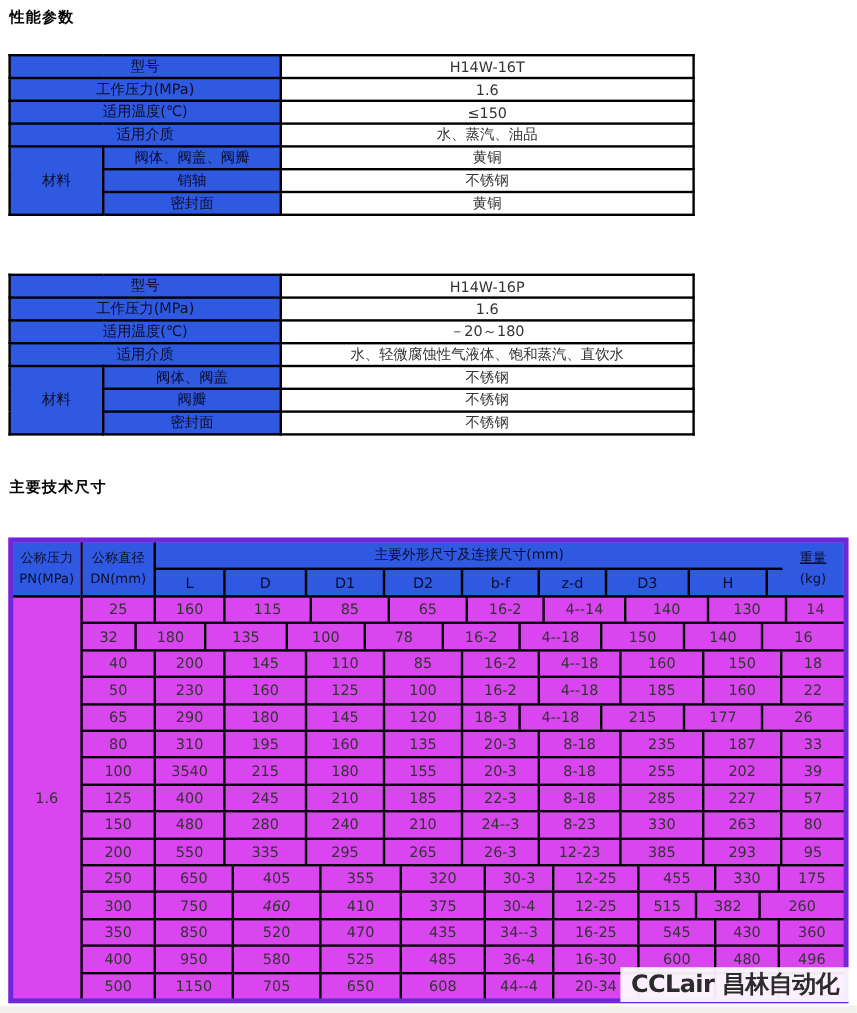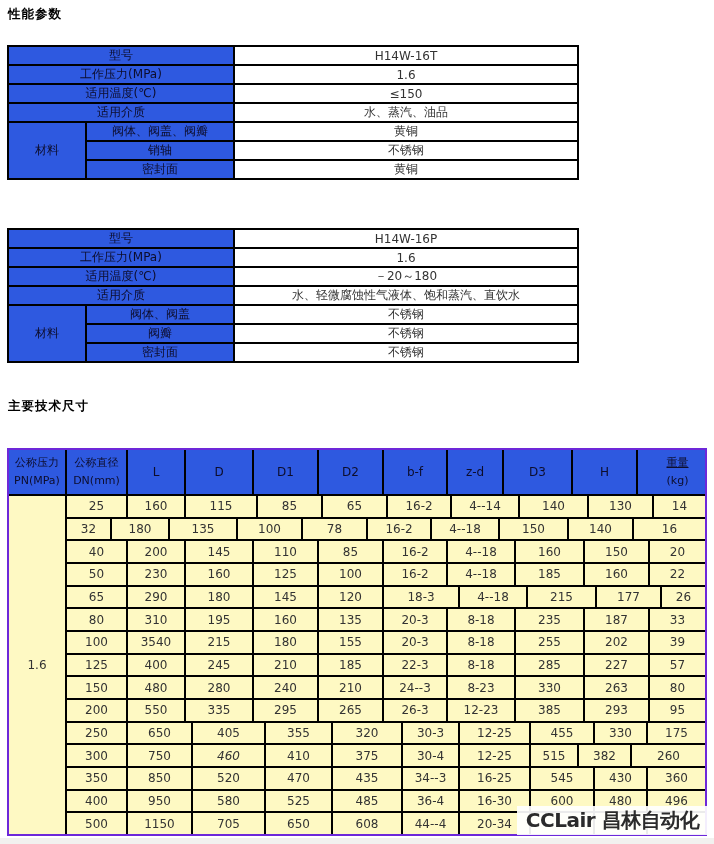--- a/index.html
+++ b/index.html
@@ -26,21 +26,21 @@
   table.perf td {
     border:2px solid #000; height:18.5px; padding:0;
     text-align:center; vertical-align:middle; font-size:12px;
   }
   td.hd { background:#2e59e0; color:#0d0d2b; }
   td.val { background:#fff; color:#333; }
 
   
   .bigtable {
     position:absolute; left:7px; top:448px; width:700px; height:388px;
-    border:2px solid #6d28d9; display:flex; background:#fef9c3;
+    border:4px solid #6d28d9; display:flex; background:#d946ef;
   }
   .pn-col { width:58px; border-right:2px solid #000; display:flex; flex-direction:column; }
   .pn-head {
     height:46px; background:#2e59e0; border-bottom:2px solid #000;
     display:flex; flex-direction:column; align-items:center; justify-content:center;
     font-size:11px; color:#0d0d2b; line-height:1.6;
   }
   .pn-body { flex:1; display:flex; align-items:center; justify-content:center; font-size:12px; color:#333; }
 
   .right-col { flex:1; display:flex; flex-direction:column; }
@@ -180,20 +180,21 @@
     </div>
     <div class="pn-body">1.6</div>
   </div>
   <div class="right-col">
     <div class="hdr">
       <div class="dn-cell">
         <span>公称直径</span>
         <span>DN(mm)</span>
       </div>
       <div class="dims">
+        <div class="dims-title">主要外形尺寸及连接尺寸(mm)</div>
         <div class="dims-cols" id="dims-cols">
             <div class="hcell" style="width: 58px;">L</div>
             <div class="hcell" style="width: 68px;">D</div>
             <div class="hcell" style="width: 65px;">D1</div>
             <div class="hcell" style="width: 65px;">D2</div>
             <div class="hcell" style="width: 64px;">b-f</div>
             <div class="hcell" style="width: 56px;">z-d</div>
             <div class="hcell" style="width: 69px;">D3</div>
             <div class="hcell" style="width: 65px;">H</div>
           </div>
@@ -231,41 +232,41 @@
         <div class="drow">
           <div class="dcell" style="width: 61px;">40</div>
           <div class="dcell" style="width: 58px;">200</div>
           <div class="dcell" style="width: 68px;">145</div>
           <div class="dcell" style="width: 65px;">110</div>
           <div class="dcell" style="width: 65px;">85</div>
           <div class="dcell" style="width: 64px;">16-2</div>
           <div class="dcell" style="width: 68px;">4--18</div>
           <div class="dcell" style="width: 69px;">160</div>
           <div class="dcell" style="width: 65px;">150</div>
-          <div class="dcell last">20</div>
+          <div class="dcell last">18</div>
         </div>
         <div class="drow">
           <div class="dcell" style="width: 61px;">50</div>
           <div class="dcell" style="width: 58px;">230</div>
           <div class="dcell" style="width: 68px;">160</div>
           <div class="dcell" style="width: 65px;">125</div>
           <div class="dcell" style="width: 65px;">100</div>
           <div class="dcell" style="width: 64px;">16-2</div>
           <div class="dcell" style="width: 68px;">4--18</div>
           <div class="dcell" style="width: 69px;">185</div>
           <div class="dcell" style="width: 65px;">160</div>
           <div class="dcell last">22</div>
         </div>
         <div class="drow">
           <div class="dcell" style="width: 61px;">65</div>
           <div class="dcell" style="width: 58px;">290</div>
           <div class="dcell" style="width: 68px;">180</div>
           <div class="dcell" style="width: 65px;">145</div>
           <div class="dcell" style="width: 65px;">120</div>
-          <div class="dcell" style="width: 76px;">18-3</div>
+          <div class="dcell" style="width: 48px;">18-3</div>
           <div class="dcell" style="width: 68px;">4--18</div>
           <div class="dcell" style="width: 69px;">215</div>
           <div class="dcell" style="width: 65px;">177</div>
           <div class="dcell last">26</div>
         </div>
         <div class="drow">
           <div class="dcell" style="width: 61px;">80</div>
           <div class="dcell" style="width: 58px;">310</div>
           <div class="dcell" style="width: 68px;">195</div>
           <div class="dcell" style="width: 65px;">160</div>

